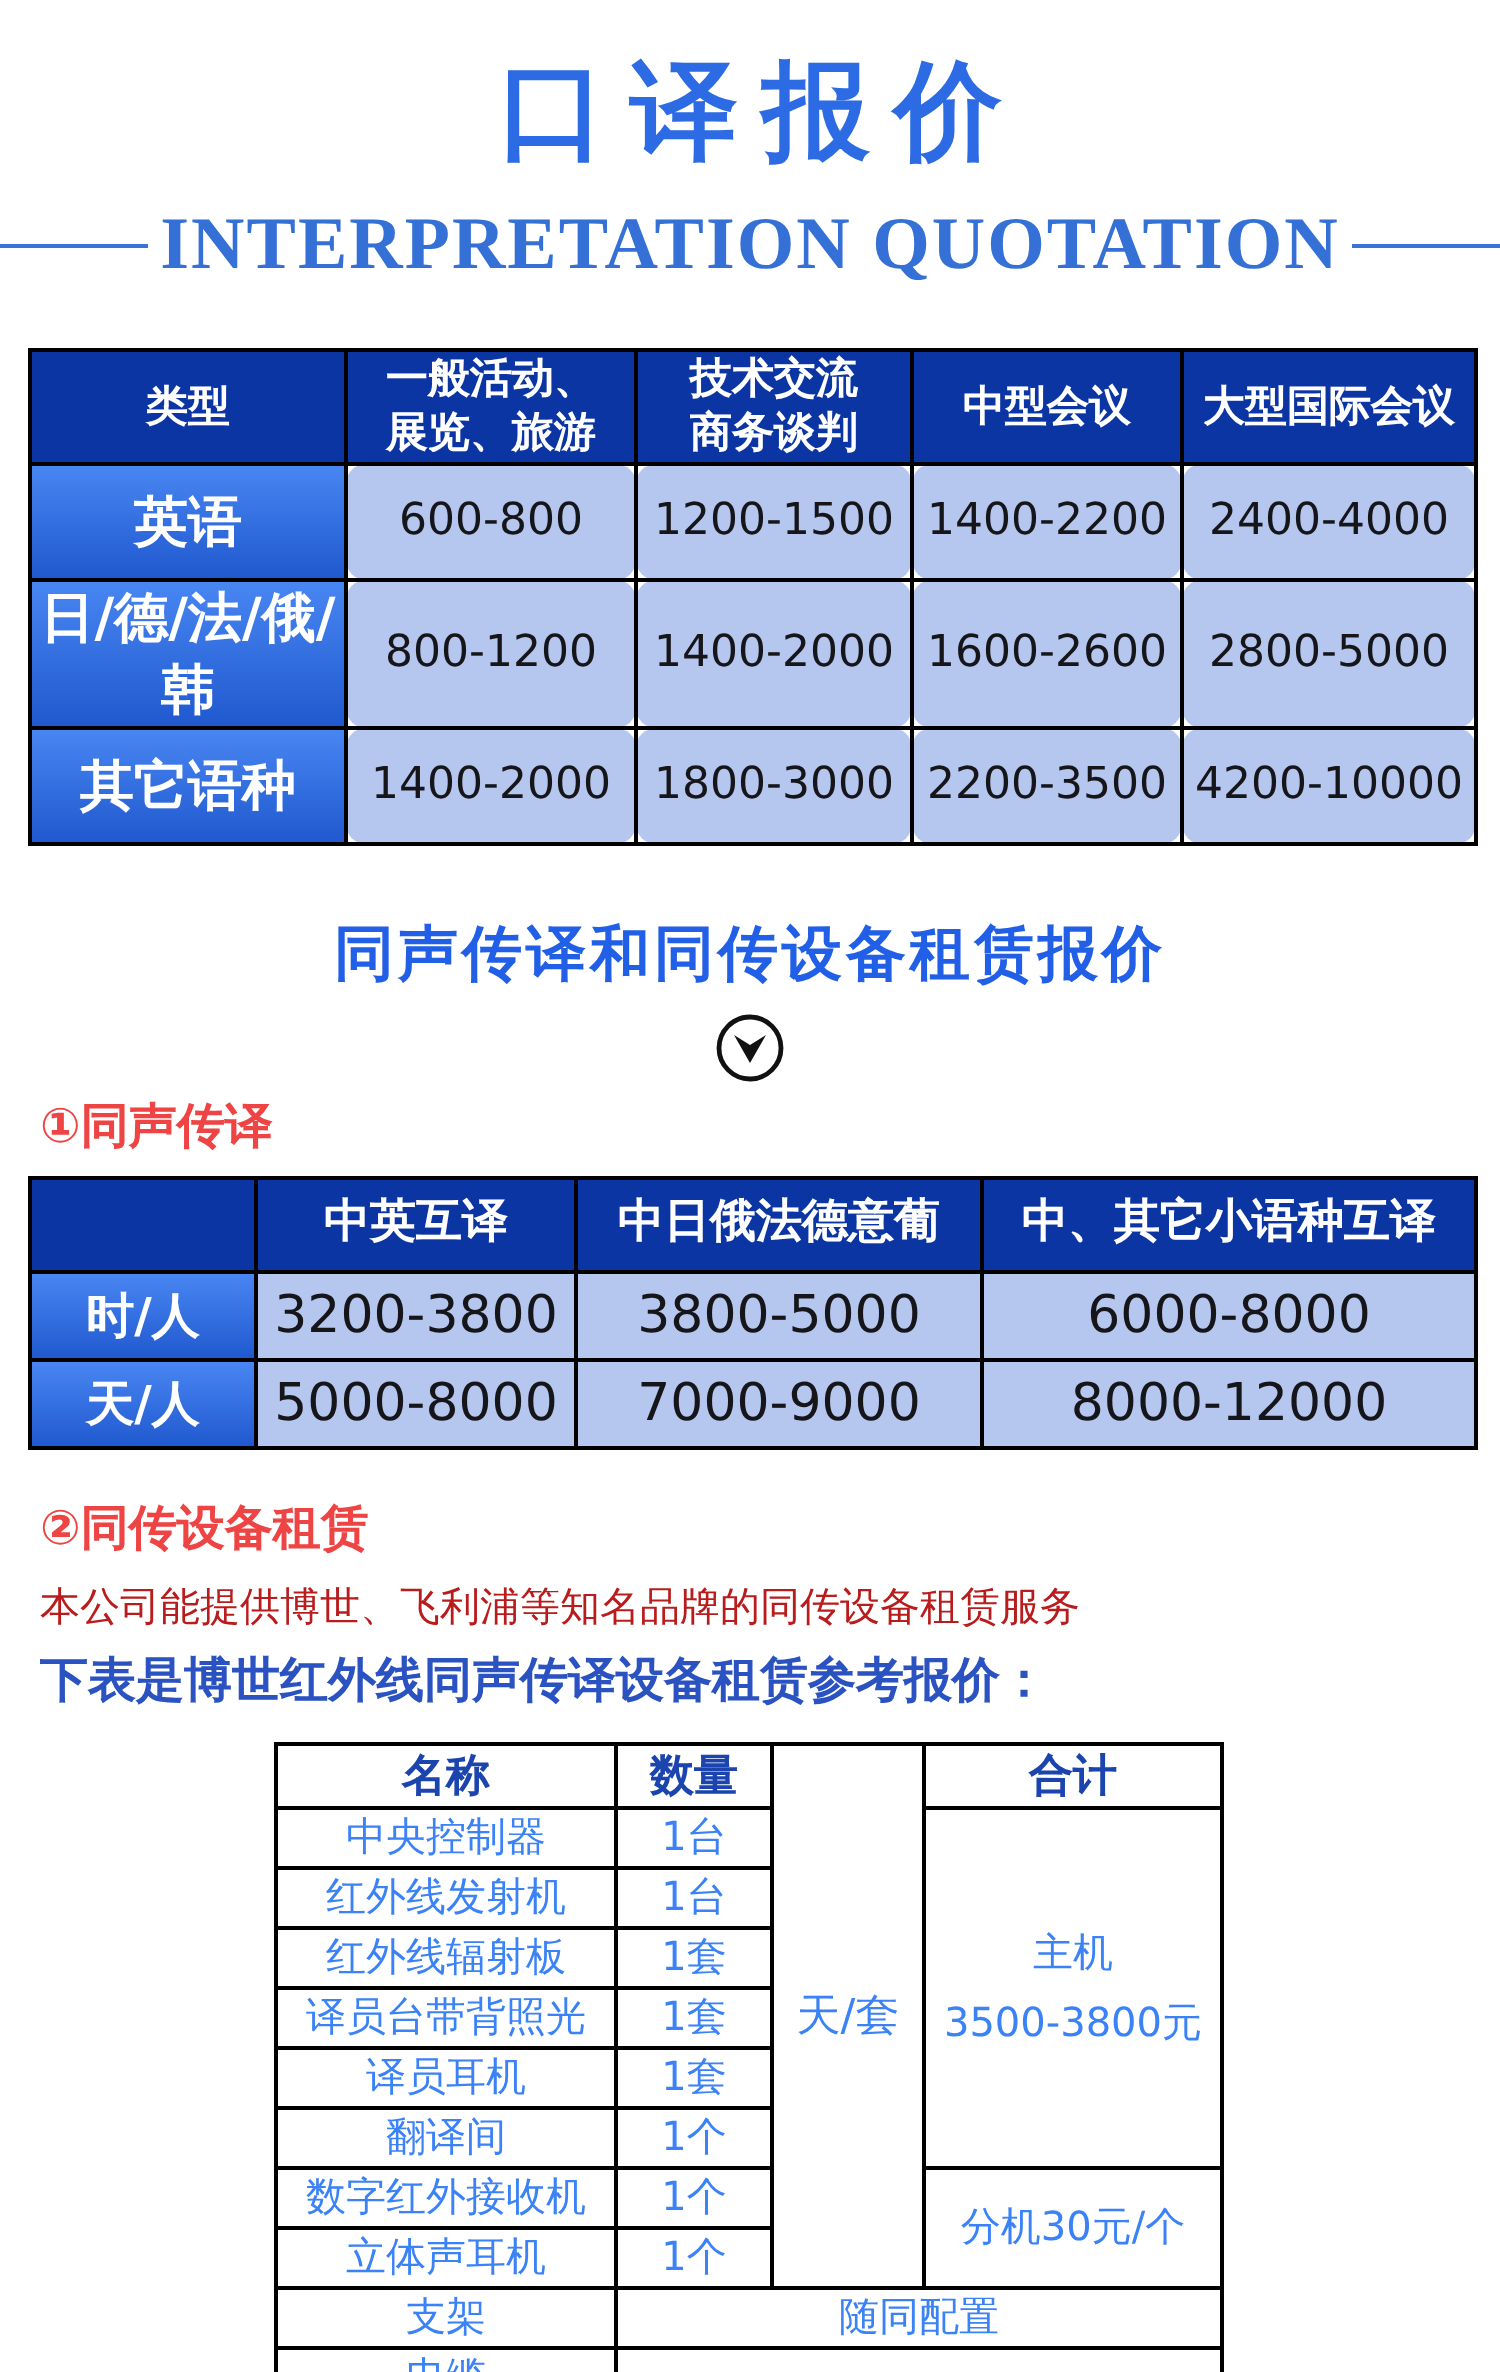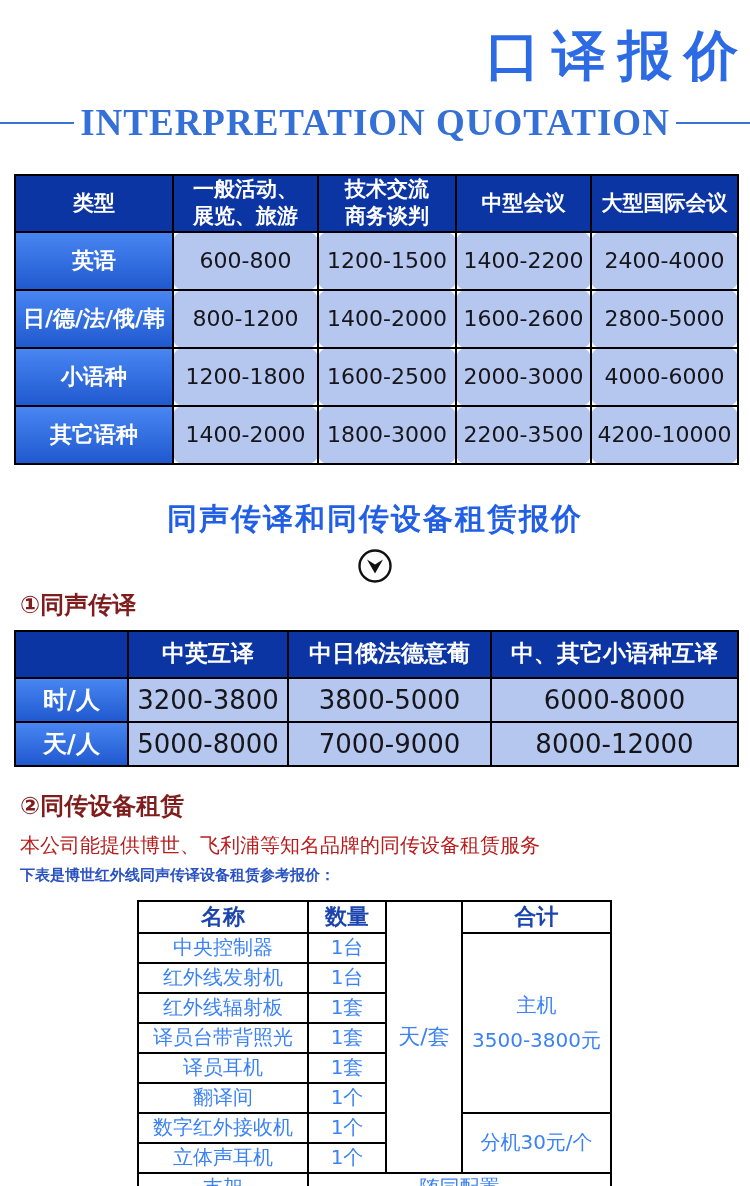--- a/index.html
+++ b/index.html
@@ -6,21 +6,21 @@
   html,body { margin:0; padding:0; }
   body {
     width:750px; height:1186px;
     background:#ffffff;
     font-family:"DejaVu Sans","Liberation Sans",sans-serif;
     color:#111;
     overflow:hidden;
   }
 
   
-  .hero { padding-top:20px; text-align:right; }
+  .hero { padding-top:20px; text-align:center; }
   .hero h1 {
     margin:0;
     font-size:54px;
     font-weight:bold;
     color:#2d6be4;
     letter-spacing:12px;
     text-indent:12px;
   }
   .sub-row { display:flex; align-items:center; margin-top:8px; }
   .sub-line { flex:1; height:0; border-top:2px solid #3973d6; }
@@ -54,50 +54,50 @@
     color:#fff;
     font-weight:bold;
   }
   .blue-table tbody td {
     background:#b5c6ef;
     color:#15151a;
   }
 
   .t1 { margin:30px 0 0 14px; width:723px; table-layout:fixed; }
   .t1 thead th { font-size:21px; height:56px; }
-  .t1 tbody th { font-size:22px; height:58px; }
+  .t1 tbody th { font-size:27px; height:58px; }
   .t1 tbody td { font-size:22px;border-radius:10px; }
 
   
   .mid-heading {
     margin-top:34px;
     text-align:center;
     font-size:30px;
     font-weight:bold;
     color:#215fe6;
     letter-spacing:2px;
   }
   .arrow-wrap { text-align:center; margin-top:7px; line-height:0; }
 
   .sec-label {
     margin:4px 0 0 20px;
     font-size:24px;
     font-weight:bold;
-    color:#7f1d1d;
+    color:#ef4444;
   }
 
   .t2 { margin:9px 0 0 14px; width:723px; table-layout:fixed; }
   .t2 thead th { font-size:23px; height:47px; }
   .t2 tbody th { font-size:24px; height:44px; }
   .t2 tbody td { font-size:26px; }
 
   
   .eq-label { margin-top:23px; }
   .eq-line1 { margin:10px 0 0 20px; font-size:20px; color:#b91c1c; }
-  .eq-line2 { margin:7px 0 0 20px; font-size:15px; font-weight:bold; color:#2a52c0; }
+  .eq-line2 { margin:7px 0 0 20px; font-size:24px; font-weight:bold; color:#2a52c0; }
 
   .t3 { margin:15px 0 0 137px; width:473px; table-layout:fixed; }
   .t3 th, .t3 td {
     border:2px solid #000;
     background:#fff;
     text-align:center;
     vertical-align:middle;
     color:#3b82f6;
     font-size:20px;
     padding:0 2px;
@@ -147,27 +147,20 @@
       <td>2400-4000</td>
     </tr>
     <tr>
       <th>日/德/法/俄/韩</th>
       <td>800-1200</td>
       <td>1400-2000</td>
       <td>1600-2600</td>
       <td>2800-5000</td>
     </tr>
     <tr>
-      <th>小语种</th>
-      <td>1200-1800</td>
-      <td>1600-2500</td>
-      <td>2000-3000</td>
-      <td>4000-6000</td>
-    </tr>
-    <tr>
       <th>其它语种</th>
       <td>1400-2000</td>
       <td>1800-3000</td>
       <td>2200-3500</td>
       <td>4200-10000</td>
     </tr>
   </tbody>
 </table>
 
 <div class="mid-heading">同声传译和同传设备租赁报价</div>

